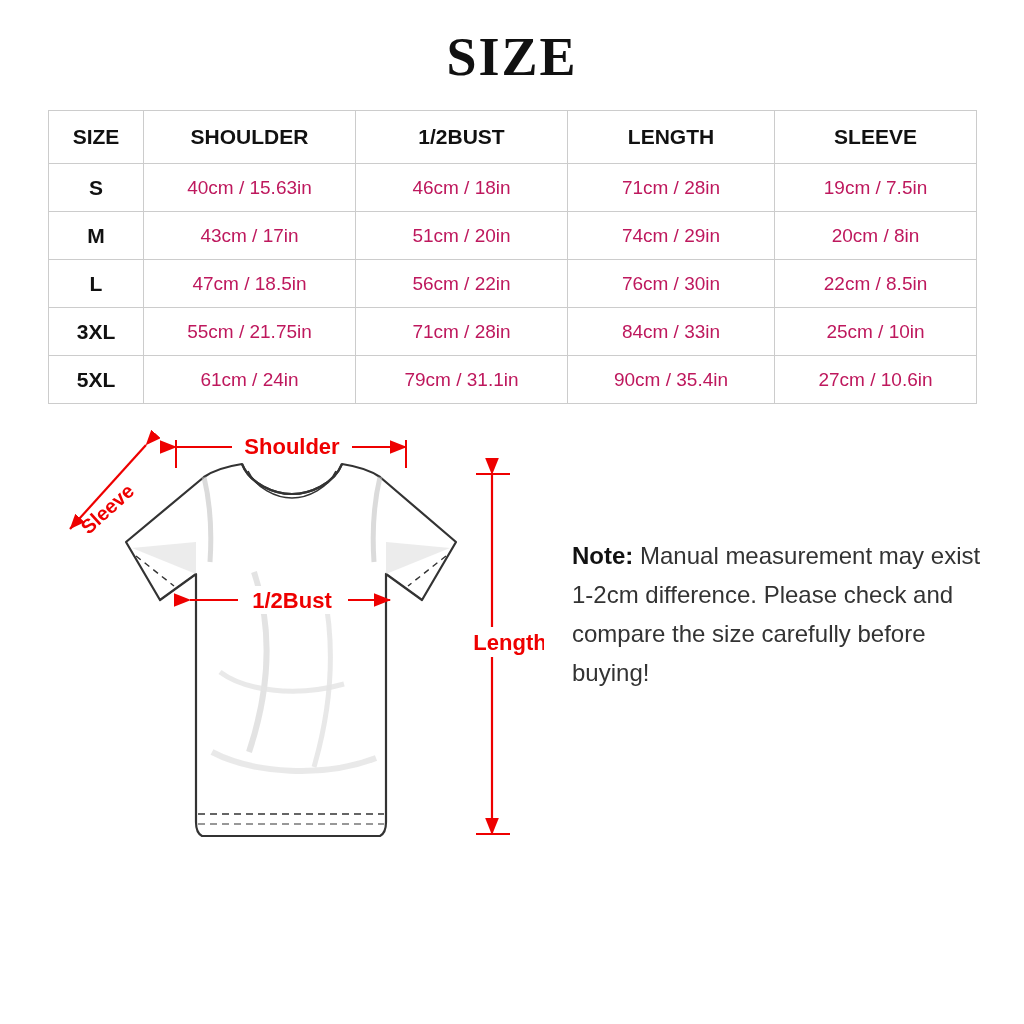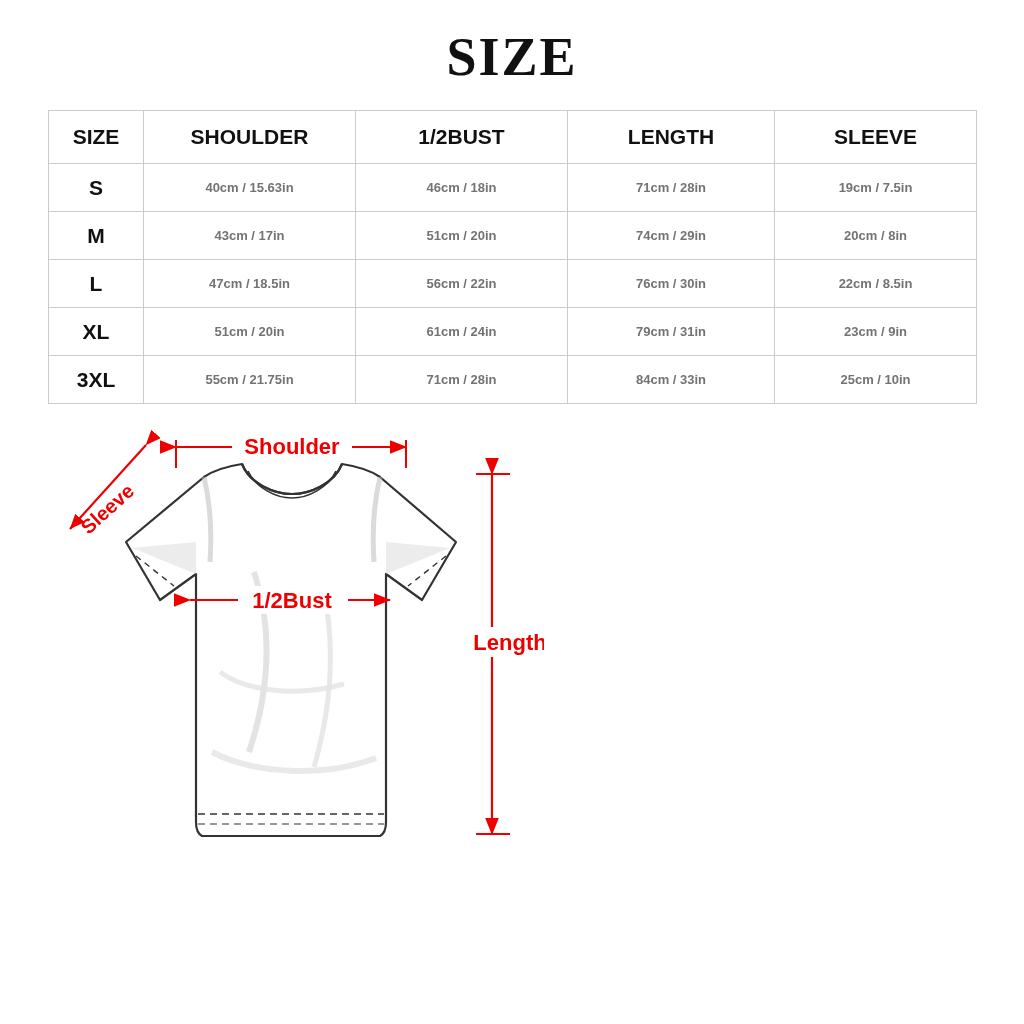--- a/index.html
+++ b/index.html
@@ -35,23 +35,23 @@
     width: 928px;
     border-collapse: collapse;
     table-layout: fixed;
   }
   table.size-table th,
   table.size-table td {
     border: 1px solid #cccccc;
     height: 45px;
     text-align: center;
     vertical-align: middle;
-    font-size: 13px;
-    color: #737373;
-    font-weight: 700;
+    font-size: 19px;
+    color: #be185d;
+    font-weight: 400;
   }
   table.size-table thead th {
     font-weight: 700;
     font-size: 21px;
     color: #111;
     height: 50px;
   }
   table.size-table tbody td.size-col {
     font-weight: 700;
     font-size: 21px;
@@ -131,32 +131,32 @@
         <td>20cm / 8in</td>
       </tr>
       <tr>
         <td class="size-col">L</td>
         <td>47cm / 18.5in</td>
         <td>56cm / 22in</td>
         <td>76cm / 30in</td>
         <td>22cm / 8.5in</td>
       </tr>
       <tr>
-        <td class="size-col">XL</td>
-        <td>51cm / 20in</td>
-        <td>61cm / 24in</td>
-        <td>79cm / 31in</td>
-        <td>23cm / 9in</td>
-      </tr>
-      <tr>
         <td class="size-col">3XL</td>
         <td>55cm / 21.75in</td>
         <td>71cm / 28in</td>
         <td>84cm / 33in</td>
         <td>25cm / 10in</td>
+      </tr>
+      <tr>
+        <td class="size-col">5XL</td>
+        <td>61cm / 24in</td>
+        <td>79cm / 31.1in</td>
+        <td>90cm / 35.4in</td>
+        <td>27cm / 10.6in</td>
       </tr>
     </tbody>
   </table>
 </div>
 
 <div class="lower">
 
   <div class="shirt-area">
     <svg width="520" height="460" viewBox="0 0 520 460">
       <defs>
@@ -231,14 +231,17 @@
       <g>
         <line x1="468" y1="52" x2="468" y2="412" stroke="#ee0000" stroke-width="2.2" marker-start="url(#ar)" marker-end="url(#ar)"></line>
         <line x1="452" y1="52" x2="486" y2="52" stroke="#ee0000" stroke-width="2"></line>
         <line x1="452" y1="412" x2="486" y2="412" stroke="#ee0000" stroke-width="2"></line>
         <rect x="438" y="205" width="96" height="30" fill="#ffffff"></rect>
         <text x="486" y="228" text-anchor="middle" fill="#ee0000" font-family="Liberation Sans, sans-serif" font-size="22" font-weight="700">Length</text>
       </g>
     </svg>
   </div>
 
+  <div class="note">
+    <b>Note:</b><span> Manual measurement may exist 1-2cm difference. Please check and compare the size carefully before buying!</span>
+  </div>
 
 </div>
 
 </body></html>

